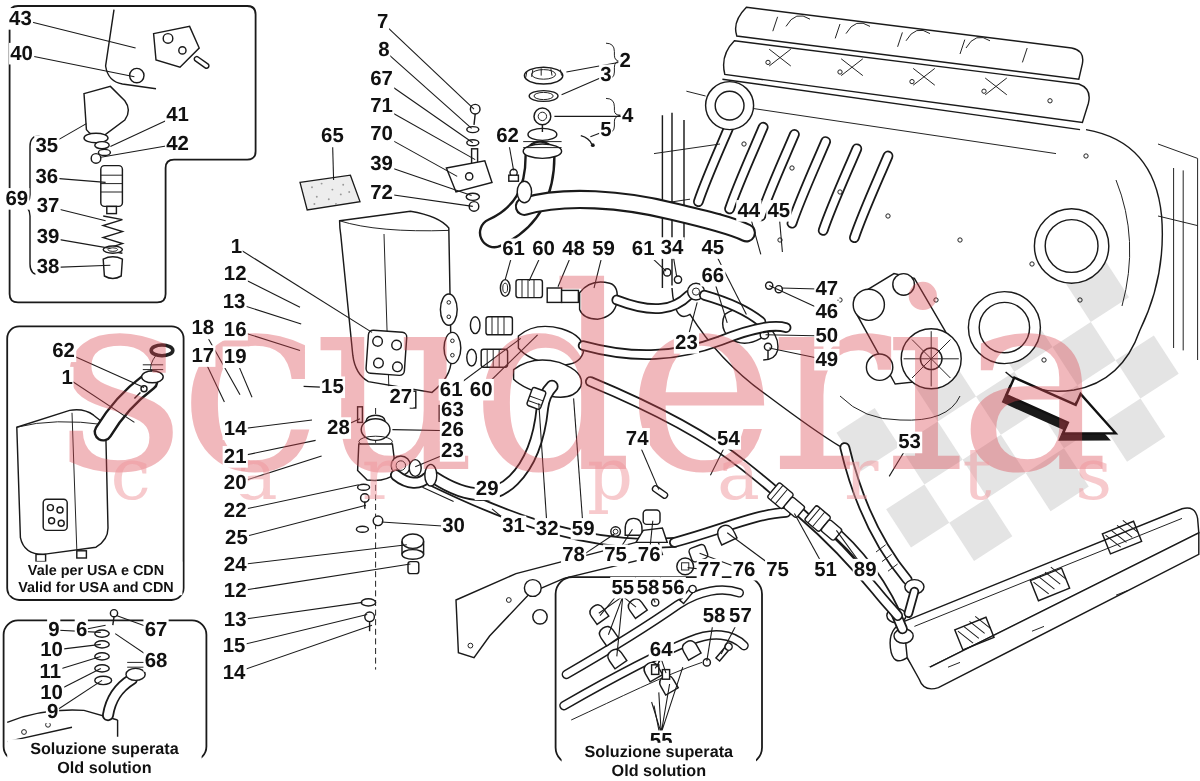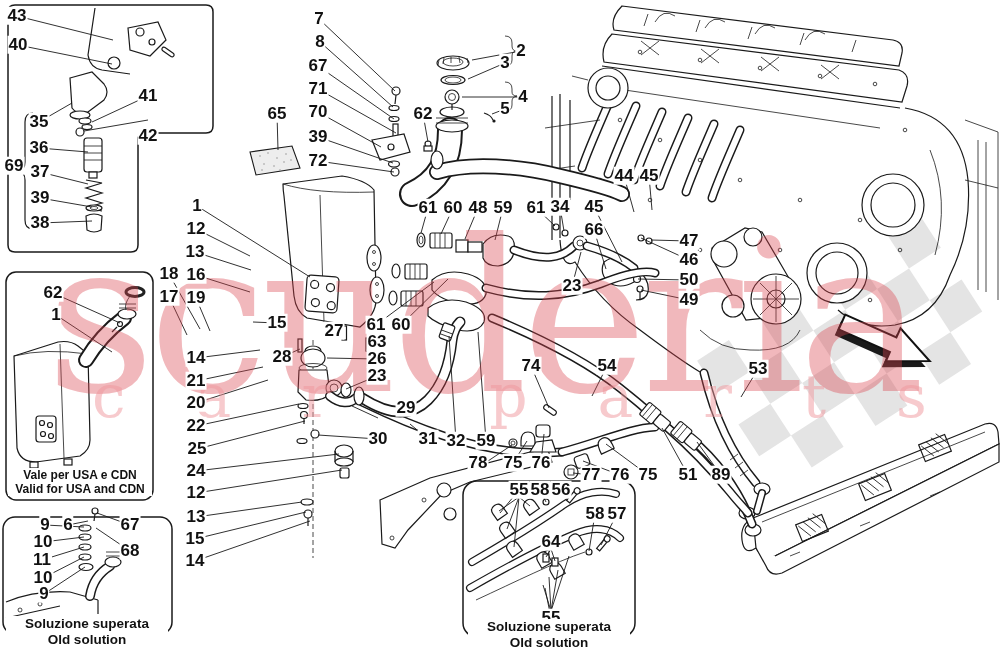--- a/index.html
+++ b/index.html
@@ -581,21 +581,21 @@
 
 <div class="wm">
   <div class="l1">scuderia</div>
   <div class="l2">car parts</div>
 </div>
 
 <div id="callouts">
       <div class="callout" style="left: 17px; top: 16px;">43</div>
       <div class="callout" style="left: 18px; top: 45px;">40</div>
       <div class="callout" style="left: 148px; top: 96px;">41</div>
-      <div class="callout" style="left: 148px; top: 136px; text-align: right;">42</div>
+      <div class="callout" style="left: 148px; top: 120px; text-align: right;">42</div>
       <div class="callout" style="left: 39px; top: 122px;">35</div>
       <div class="callout" style="left: 39px; top: 148px;">36</div>
       <div class="callout" style="left: 14px; top: 166px;">69</div>
       <div class="callout" style="left: 40px; top: 172px;">37</div>
       <div class="callout" style="left: 40px; top: 198px;">39</div>
       <div class="callout" style="left: 40px; top: 223px;">38</div>
       <div class="callout" style="left: 319px; top: 19px;">7</div>
       <div class="callout" style="left: 320px; top: 42px;">8</div>
       <div class="callout" style="left: 318px; top: 66px;">67</div>
       <div class="callout" style="left: 318px; top: 89px;">71</div>

